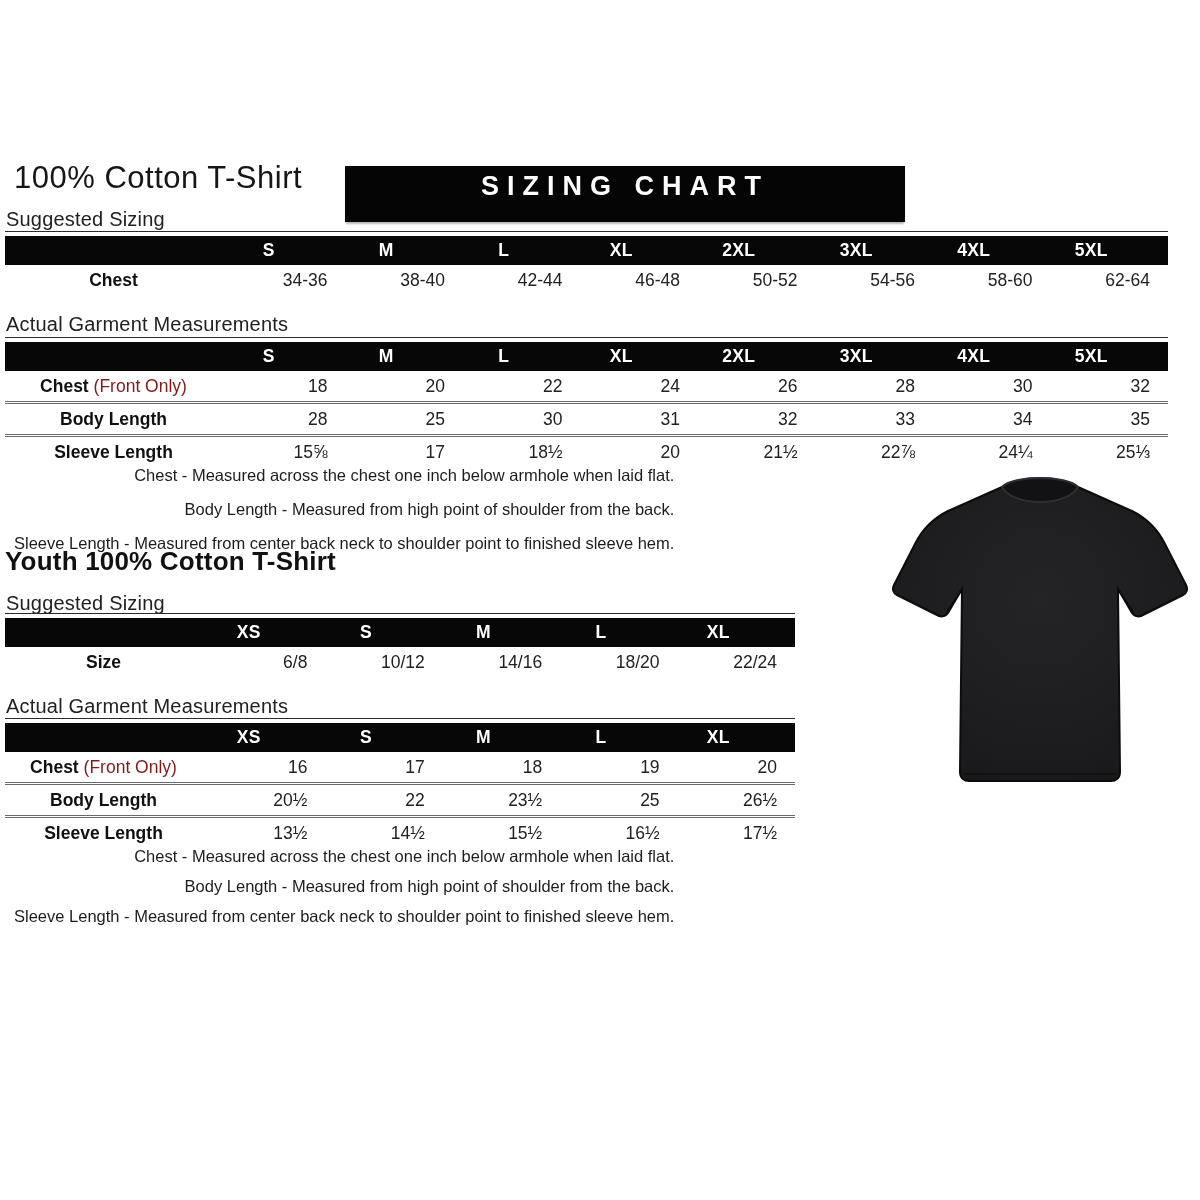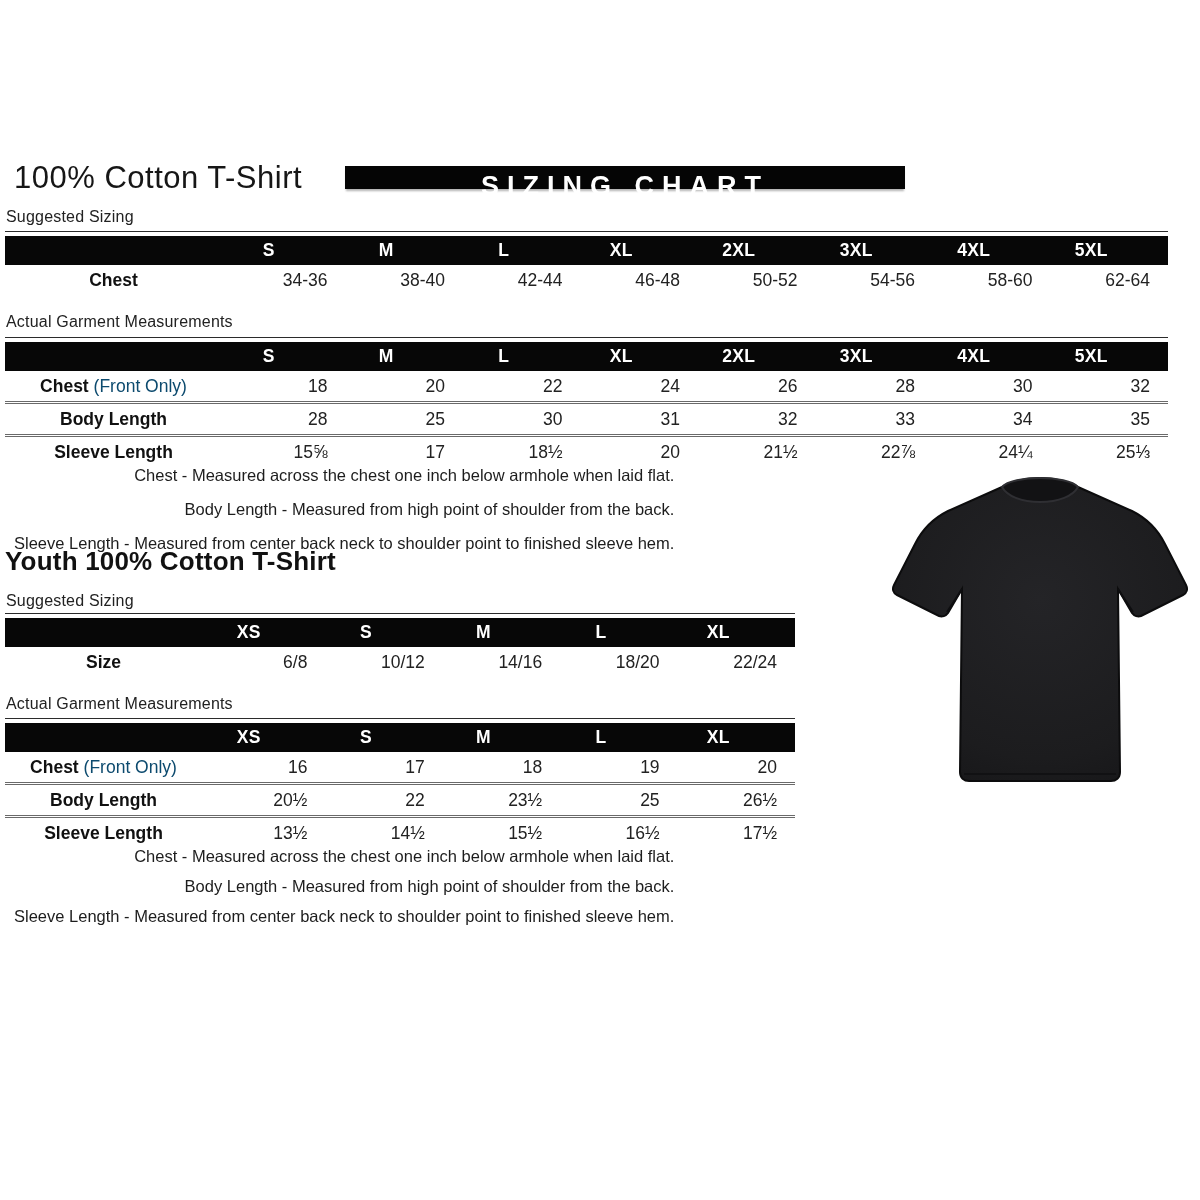--- a/index.html
+++ b/index.html
@@ -6,52 +6,52 @@
   .page{
     position:relative;width:1200px;height:1200px;background:#ffffff;
     font-family:"Liberation Sans",sans-serif;color:#1a1a1a;overflow:hidden;border-radius:24px;
   }
   
   .title-main{
     position:absolute;left:14px;top:160px;font-size:31px;font-weight:500;
     letter-spacing:.5px;color:#161616;margin:0;
   }
   .banner{
-    position:absolute;left:345px;top:166px;width:560px;height:23px;
+    position:absolute;left:345px;top:166px;width:560px;height:56px;
     background:#050505;color:#ffffff;font-weight:bold;font-size:27px;
     letter-spacing:8px;text-align:center;line-height:41px;
     box-shadow:0 3px 2px -1px rgba(0,0,0,.3);
   }
   .title-youth{
     position:absolute;left:5px;top:546px;font-size:26px;font-weight:bold;
     color:#111;margin:0;letter-spacing:.2px;
   }
   .section-label{
-    position:absolute;font-size:16px;color:#222;letter-spacing:.2px;
+    position:absolute;font-size:20px;color:#222;letter-spacing:.2px;
   }
   .notes{position:absolute;font-size:16.5px;color:#1d1d1d;text-align:right;}
   .notes .note-line{white-space:nowrap;}
   .notes1 .note-line{line-height:34px;}
   .notes2 .note-line{line-height:30px;}
 
   
   .sizing-table{position:absolute;}
   .sizing-table .rule{height:1px;background:#2b2b2b;margin-bottom:4px;}
   .trow{display:grid;align-items:center;}
   .adult-cols .trow{grid-template-columns:205px repeat(8,1fr);}
   .youth-cols .trow{grid-template-columns:185px repeat(5,1fr);}
   .trow.thead{background:#070707;height:29px;}
   .trow .th{
     color:#fff;font-weight:bold;font-size:17.5px;text-align:center;
     letter-spacing:.3px;
   }
   .trow.tbody-row{height:30px;}
   .trow .td{font-size:17.5px;text-align:right;color:#222;}
   .trow .td.rowlabel{text-align:center;padding-left:12px;font-weight:bold;color:#111;}
-  .trow .td.rowlabel .suffix{font-weight:normal;color:#0c4a6e;margin-top:12px;}
+  .trow .td.rowlabel .suffix{font-weight:normal;color:#7f1d1d;margin-top:12px;}
   .ruled .trow.tbody-row:not(:last-child){border-bottom:3px double #6a6a6a;}
   .pad-r{padding-right:18px;}
 
   
   .tee-wrap{position:absolute;left:885px;top:468px;width:310px;height:340px;}
 </style>
 </head>
 <body>
 
 <div class="page">

